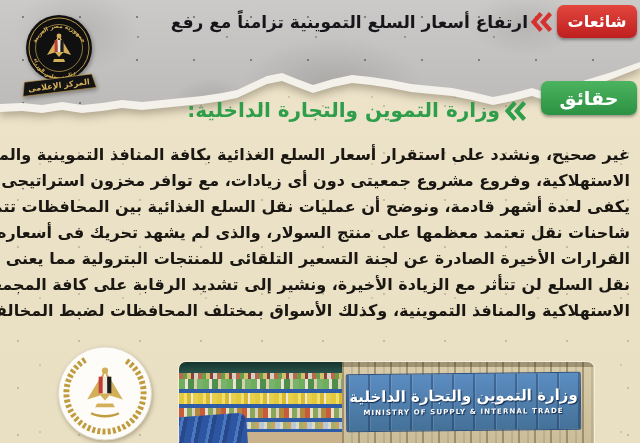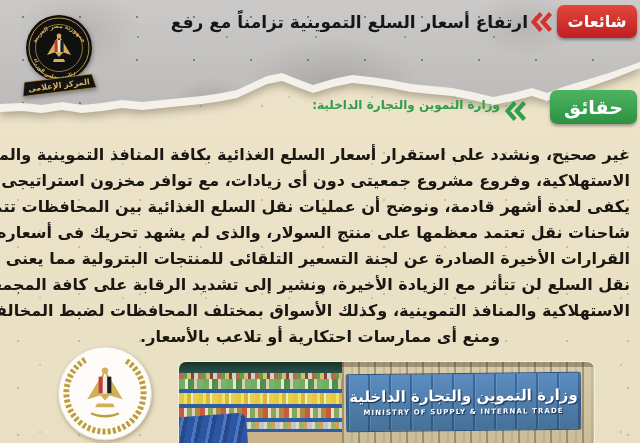--- a/index.html
+++ b/index.html
@@ -31,32 +31,32 @@
       radial-gradient(1.2px 1.2px at 49px 37px, rgba(40,40,40,.30) 0 1px, transparent 1.2px),
       linear-gradient(#cbcac8,#bab9b7);
     background-size:100% 100%,100% 100%,100% 100%,100% 100%,57px 43px,89px 71px,100% 100%;
     clip-path:polygon(0px 0px,640px 0px,640px 62px,612px 72px,586px 80px,563px 87px,547px 93px,532px 88px,513px 93px,493px 97px,472px 92px,452px 88px,431px 86px,411px 84px,391px 80px,371px 77px,352px 75px,333px 79px,313px 85px,297px 79px,282px 73px,267px 76px,252px 83px,237px 90px,222px 93px,202px 96px,182px 98px,162px 100px,142px 102px,122px 100px,102px 103px,82px 105px,62px 102px,42px 105px,22px 103px,0px 104px);}
 
   
   .badge{position:absolute;color:#fff;font-weight:bold;text-align:center;
     border-radius:7px;box-shadow:0 2px 3px rgba(0,0,0,.35);direction:rtl;}
   .badge-rumor{top:5px;right:3px;width:80px;height:33px;line-height:33px;font-size:16px;
     background:linear-gradient(#e2463d,#bf1f1f);}
-  .badge-fact{top:90px;right:3px;width:87px;height:34px;line-height:34px;font-size:19px;
+  .badge-fact{top:81px;right:3px;width:96px;height:34px;line-height:34px;font-size:19px;
     background:linear-gradient(#4cb35f,#2c9243);text-align:center;}
   .chevrons{position:absolute;width:22px;height:24px;}
   .chevrons-rumor{top:10px;right:87px;color:#d6312e;}
   .chevrons-fact{top:99px;right:113px;color:#2f9e4b;}
 
   
   .headline{position:absolute;top:7px;right:112px;width:372px;direction:rtl;text-align:right;
     color:#16161a;font-weight:bold;font-size:17px;line-height:30px;}
   .headline div{white-space:nowrap;}
   .source-title{position:absolute;top:98px;right:140px;width:360px;direction:rtl;text-align:right;
-    color:#2f9e4b;font-weight:bold;font-size:12px;white-space:nowrap;}
+    color:#2f9e4b;font-weight:bold;font-size:20px;white-space:nowrap;}
 
   
   .fact-body{position:absolute;top:142px;left:10px;width:620px;direction:rtl;text-align:center;
     color:#1a1712;font-weight:bold;font-size:16px;line-height:26px;}
   .fact-body div{white-space:nowrap;}
 
   
   .cabinet-logo{position:absolute;left:21px;top:10px;width:76px;height:88px;
     filter:drop-shadow(1px 2px 2px rgba(0,0,0,.35));}
   .ministry-logo{position:absolute;left:55px;top:344px;width:100px;height:99px;
@@ -155,21 +155,20 @@
   <div class="source-title">وزارة التموين والتجارة الداخلية:</div>
 
   <div class="fact-body">
     <div>غير صحيح، ونشدد على استقرار أسعار السلع الغذائية بكافة المنافذ التموينية والمجمعات</div>
     <div>الاستهلاكية، وفروع مشروع جمعيتى دون أى زيادات، مع توافر مخزون استراتيجى منها</div>
     <div>يكفى لعدة أشهر قادمة، ونوضح أن عمليات نقل السلع الغذائية بين المحافظات تتم عبر</div>
     <div>شاحنات نقل تعتمد معظمها على منتج السولار، والذى لم يشهد تحريك فى أسعاره ضمن</div>
     <div>القرارات الأخيرة الصادرة عن لجنة التسعير التلقائى للمنتجات البترولية مما يعنى أن عملية</div>
     <div>نقل السلع لن تتأثر مع الزيادة الأخيرة، ونشير إلى تشديد الرقابة على كافة المجمعات</div>
     <div>الاستهلاكية والمنافذ التموينية، وكذلك الأسواق بمختلف المحافظات لضبط المخالفات،</div>
-    <div>ومنع أى ممارسات احتكارية أو تلاعب بالأسعار.</div>
   </div>
 
   <svg class="ministry-logo" viewBox="0 0 100 100">
     <circle cx="50" cy="50" r="47" fill="#fdfcf8" stroke="#e0dacb" stroke-width="1"></circle>
     <path d="M30,16 A39,39 0 1 0 70,16" fill="none" stroke="#c09c3f" stroke-width="6" stroke-dasharray="3 2.2"></path>
     <g>
       <path d="M50,26 L32,56 L45,52 Z" fill="#d4af5a"></path>
       <path d="M50,26 L68,56 L55,52 Z" fill="#d4af5a"></path>
       <circle cx="50" cy="27" r="3.2" fill="#d4af5a"></circle>
       <rect x="43.6" y="33" width="4.2" height="17" fill="#c23b35"></rect>

